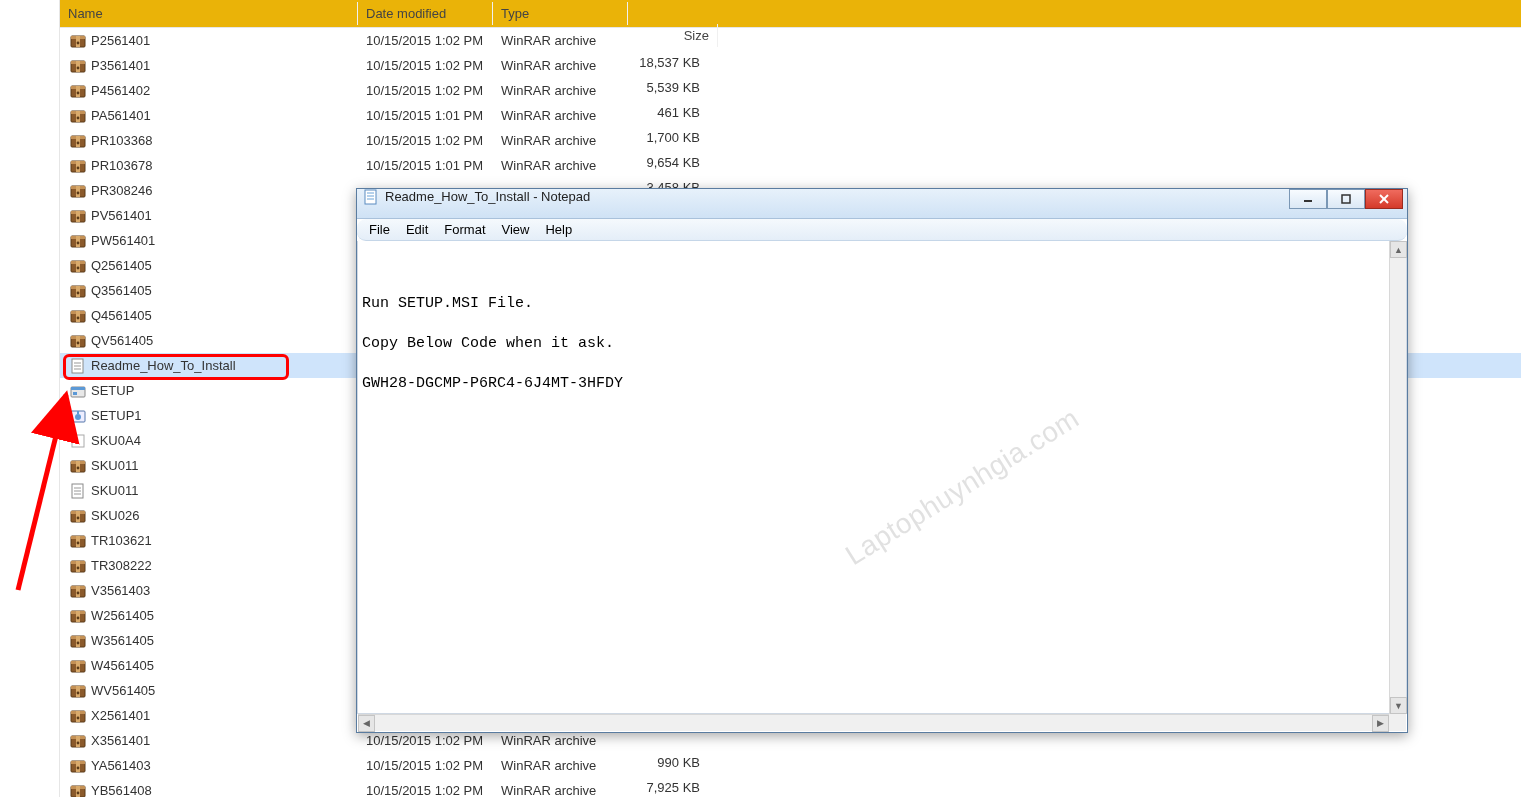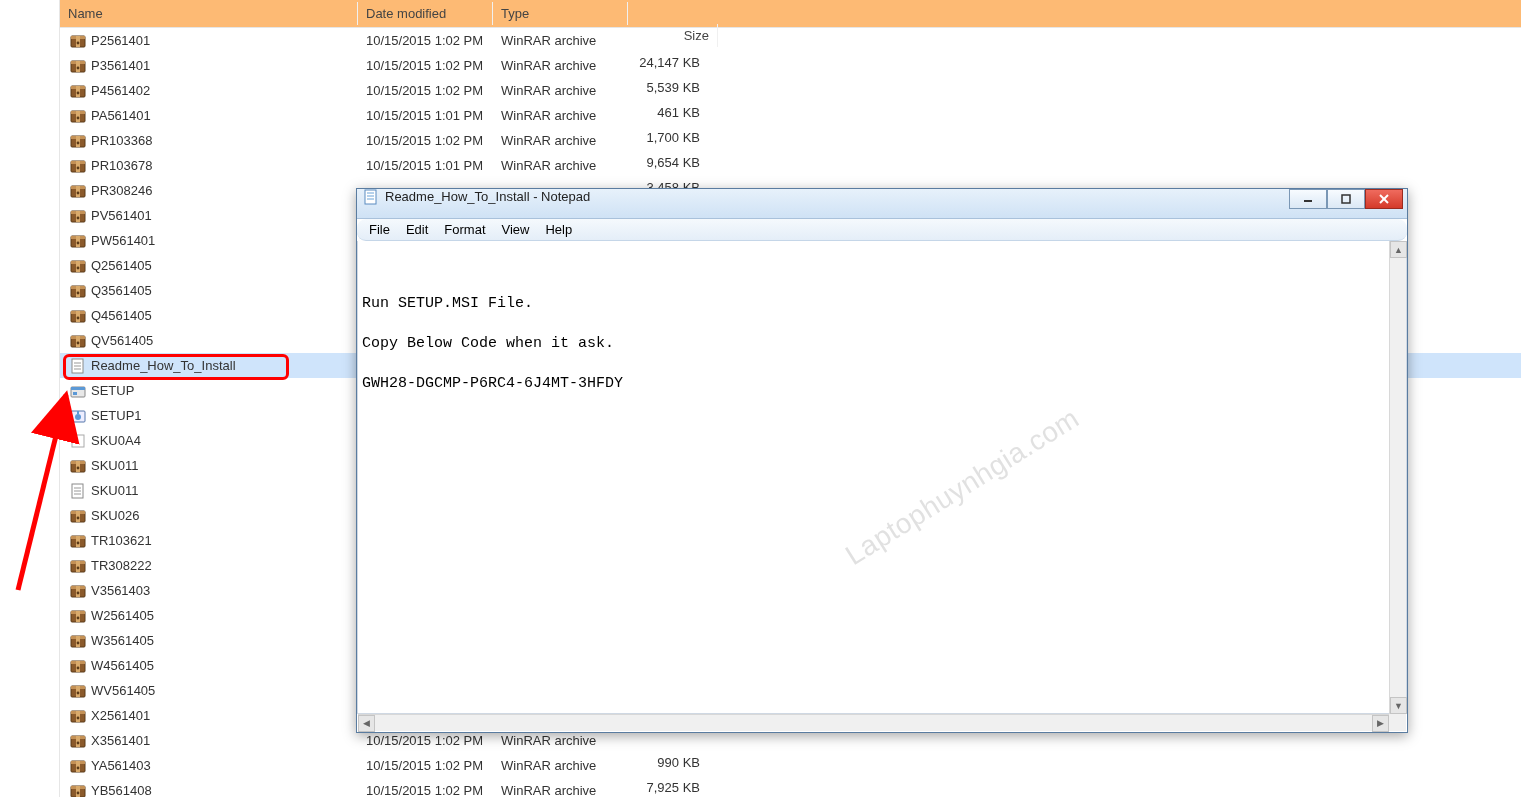--- a/index.html
+++ b/index.html
@@ -2,21 +2,21 @@
 <html><head>
 <meta charset="utf-8">
 <style>
 * { box-sizing: border-box; margin: 0; padding: 0; }
 body { font-family: "Segoe UI", Tahoma, sans-serif; font-size: 13px; background: #fff; width: 1521px; height: 797px; overflow: hidden; position: relative; }
 
 .explorer { position: absolute; left: 0; top: 0; width: 1521px; height: 797px; display: flex; }
 .tree { width: 60px; border-right: 1px solid #e6e6e6; background: #fff; }
 
 .list { flex: 1; background: #fff; }
-.header-row { display: flex; border-bottom: 1px solid #e6e6e6; font-size: 13px; color: #444; background: #fdba74; height: 28px; align-items: center; }
+.header-row { display: flex; border-bottom: 1px solid #e6e6e6; font-size: 13px; color: #444; background: #eab308; height: 28px; align-items: center; }
 .header-row .col { padding: 4px 8px; border-right: 1px solid #f0f0f0; cursor: default; }
 .col-name { width: 298px; padding-left: 8px; }
 .col-date { width: 135px; }
 .col-type { width: 135px; }
 .col-size { width: 90px; text-align: right; margin-top: 43px; }
 
 .file-row { display: flex; height: 25px; align-items: center; color: #333; font-size: 13px; }
 .file-row.selected { background: #cfe4fb; }
 .file-row .col-name { display: flex; align-items: center; gap: 5px; padding-left: 10px; }
 .file-row .cval { padding: 0 8px; }
@@ -69,21 +69,21 @@
                 <rect x="1" y="3" width="14" height="11" rx="1" fill="#8b5a2b" stroke="#5a3a18"></rect>
                 <rect x="1" y="3" width="14" height="3" fill="#c49156"></rect>
                 <rect x="6" y="3" width="4" height="11" fill="#d9aa6b"></rect>
                 <circle cx="8" cy="10" r="1.4" fill="#5a3a18"></circle>
               </svg>
             </span>
             <span>P2561401</span>
           </div>
           <div class="cval col-date">10/15/2015 1:02 PM</div>
           <div class="cval col-type">WinRAR archive</div>
-          <div class="cval col-size">24,147 KB</div>
+          <div class="cval col-size">18,537 KB</div>
         </div>
         <div class="file-row">
           <div class="col col-name">
             <span class="icon-archive">
               <svg class="archive-svg">
                 <rect x="1" y="3" width="14" height="11" rx="1" fill="#8b5a2b" stroke="#5a3a18"></rect>
                 <rect x="1" y="3" width="14" height="3" fill="#c49156"></rect>
                 <rect x="6" y="3" width="4" height="11" fill="#d9aa6b"></rect>
                 <circle cx="8" cy="10" r="1.4" fill="#5a3a18"></circle>
               </svg>

